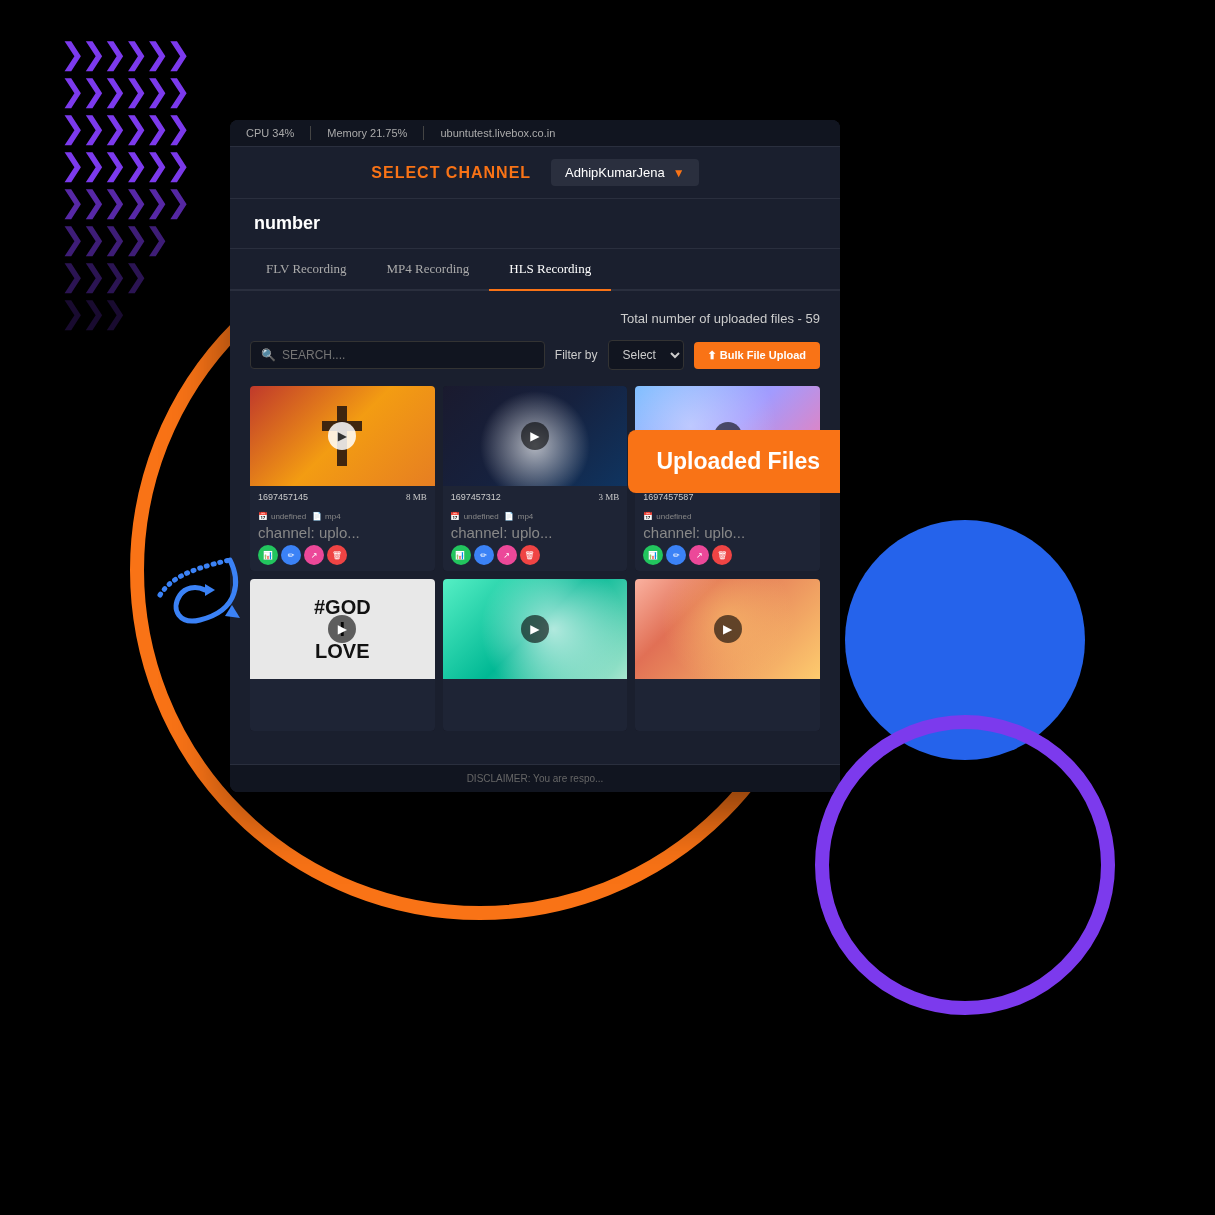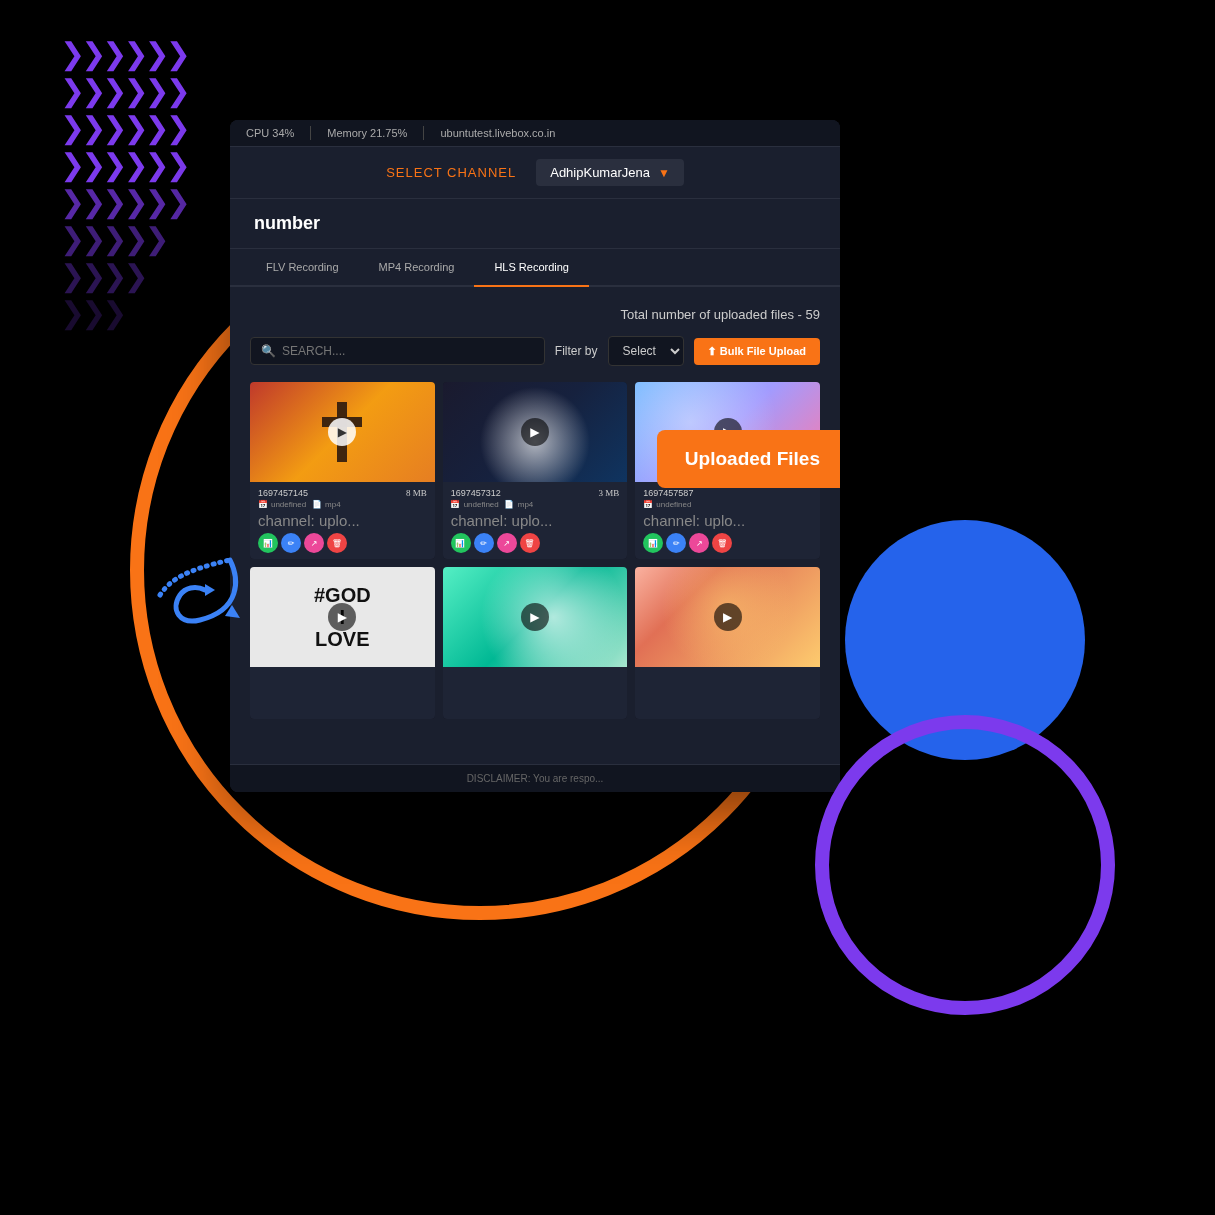--- a/index.html
+++ b/index.html
@@ -109,22 +109,22 @@
       display: flex;
       align-items: center;
       justify-content: center;
       padding: 12px 20px;
       gap: 20px;
       border-bottom: 1px solid #2a2f3e;
     }
 
     .select-channel-label {
       color: #f97316;
-      font-size: 13px;
-      font-weight: 400;
+      font-size: 16px;
+      font-weight: 700;
       letter-spacing: 1px;
       text-transform: uppercase;
     }
 
     .channel-dropdown {
       background: #2a2f3e;
       border: none;
       color: #fff;
       padding: 6px 14px;
       border-radius: 4px;
@@ -158,41 +158,42 @@
       background: #1a1f2e;
       display: flex;
       align-items: center;
       padding: 0 16px;
       border-bottom: 2px solid #2a2f3e;
       gap: 0;
     }
 
     .tab-item {
       padding: 12px 20px;
-      font-size: 11px;
+      font-size: 13px;
       color: #aaa;
       cursor: pointer;
       border-bottom: 2px solid transparent;
       margin-bottom: -2px;
       white-space: nowrap;
+      font-family: Liberation Serif, serif;
     }
 
     .tab-item.active {
       color: #fff;
       border-bottom-color: #f97316;
     }
 
     
     .uploaded-files-badge {
       position: absolute;
       top: 310px;
       right: -8px;
       background: #f97316;
       color: #fff;
-      font-size: 19px;
+      font-size: 23px;
       font-weight: 800;
       padding: 18px 28px;
       border-radius: 8px;
       z-index: 10;
       white-space: nowrap;
     }
 
     
     .content-area {
       background: #1a1f2e;
@@ -343,21 +344,21 @@
     
     .card-info {
       padding: 6px 8px;
       background: #1e2435;
     }
 
     .card-row1 {
       display: flex;
       justify-content: space-between;
       align-items: flex-start;
-      margin-bottom: 2px;
+      margin-bottom: 10px;
     }
 
     .file-id {
       color: #ccc;
       font-size: 9px;
     }
 
     .file-size {
       color: #ccc;
       font-size: 9px;

